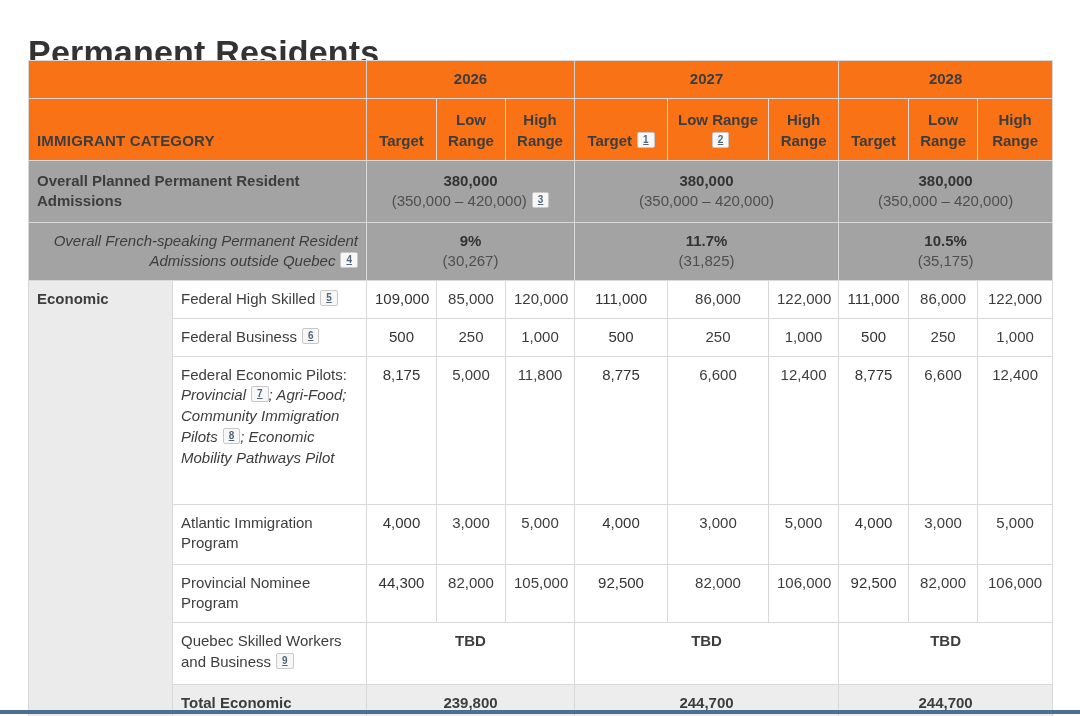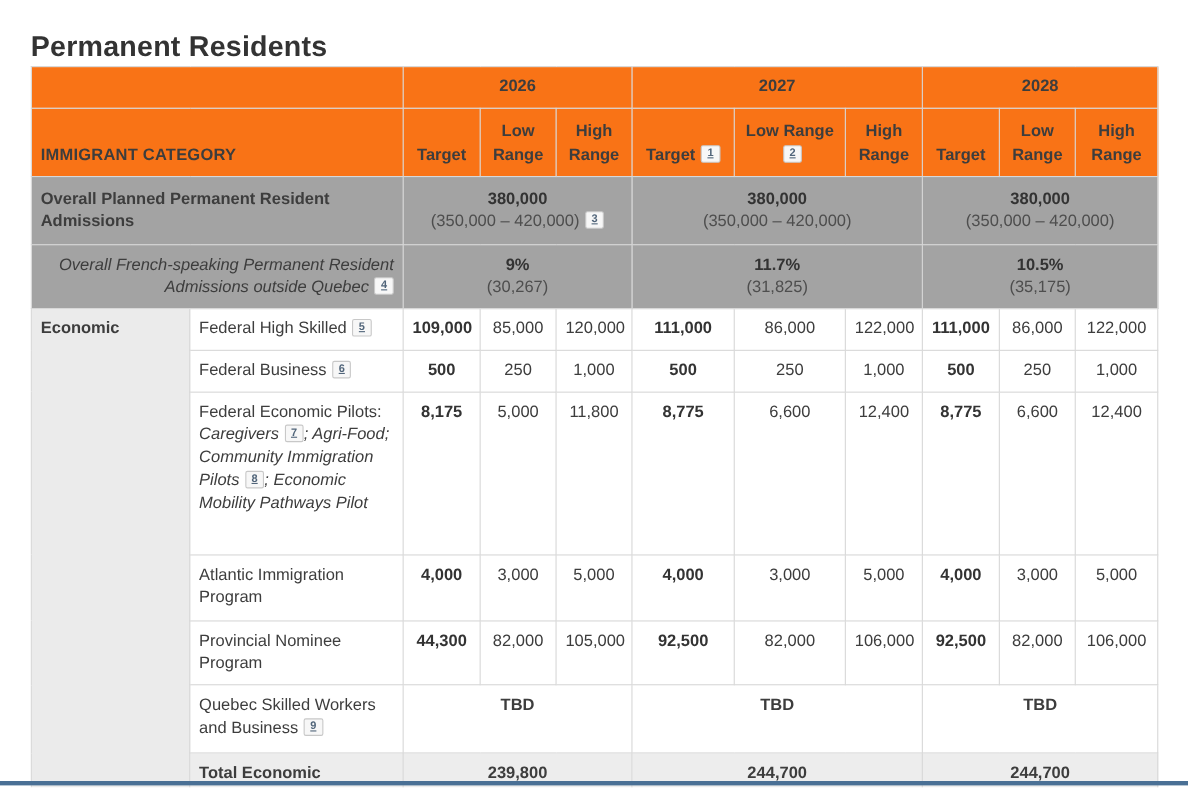--- a/index.html
+++ b/index.html
@@ -9,21 +9,21 @@
     position: relative;
     width: 1080px;
     height: 716px;
     overflow: hidden;
     background: #ffffff;
   }
   .page-title {
     position: absolute;
     left: 28px;
     top: 10px;
-    font-size: 26px;
+    font-size: 34px;
     font-weight: 700;
     color: #333333;
     letter-spacing: 0.2px;
     text-align: right;
   }
   table.levels {
     position: absolute;
     left: 28px;
     top: 60px;
     width: 1024px;
@@ -52,21 +52,21 @@
   .group-cell {
     background: #ebebeb;
     font-weight: 700;
     color: #333;
     vertical-align: top;
     padding: 10px 8px 8px 9px;
   }
   .prog { color: #474747; vertical-align: top; padding: 10px 8px 10px 10px; }
   .prog em { font-style: italic; }
   .num { text-align: center; vertical-align: top; color: #4f4f4f; padding: 10px 5px 8px; }
-  .num.target { font-weight: 700; color: #333; }
+  .num.target { font-weight: 400; color: #333; }
   .r-fhs td { height: 38px; }
   .r-fb td { height: 36px; }
   .r-pilots td { height: 148px; }
   .r-atlantic td { height: 60px; }
   .r-pnp td { height: 58px; }
   .r-quebec td { height: 62px; }
   .tbd { text-align: center; vertical-align: top; font-weight: 700; color: #333; padding-top: 12px; }
   .r-total td { background: #ededed; height: 44px; vertical-align: top; padding-top: 11px; }
   .total-label { font-weight: 700; color: #333; padding-left: 10px; }
   .total-val { text-align: center; font-weight: 700; color: #333; }
@@ -192,21 +192,21 @@
       <td class="num">250</td>
       <td class="num">1,000</td>
       <td class="num target">500</td>
       <td class="num">250</td>
       <td class="num">1,000</td>
     </tr>
 
     <tr class="r-pilots">
       <td class="prog">
         <span>Federal Economic Pilots:</span>
-        <em><span>Caregivers</span></em><sup class="fn">7</sup><em><span>; Agri-Food; Community Immigration Pilots</span></em><sup class="fn">8</sup><em><span>; Economic Mobility Pathways Pilot</span></em>
+        <em><span>Provincial</span></em><sup class="fn">7</sup><em><span>; Agri-Food; Community Immigration Pilots</span></em><sup class="fn">8</sup><em><span>; Economic Mobility Pathways Pilot</span></em>
       </td>
       <td class="num target">8,175</td>
       <td class="num">5,000</td>
       <td class="num">11,800</td>
       <td class="num target">8,775</td>
       <td class="num">6,600</td>
       <td class="num">12,400</td>
       <td class="num target">8,775</td>
       <td class="num">6,600</td>
       <td class="num">12,400</td>

